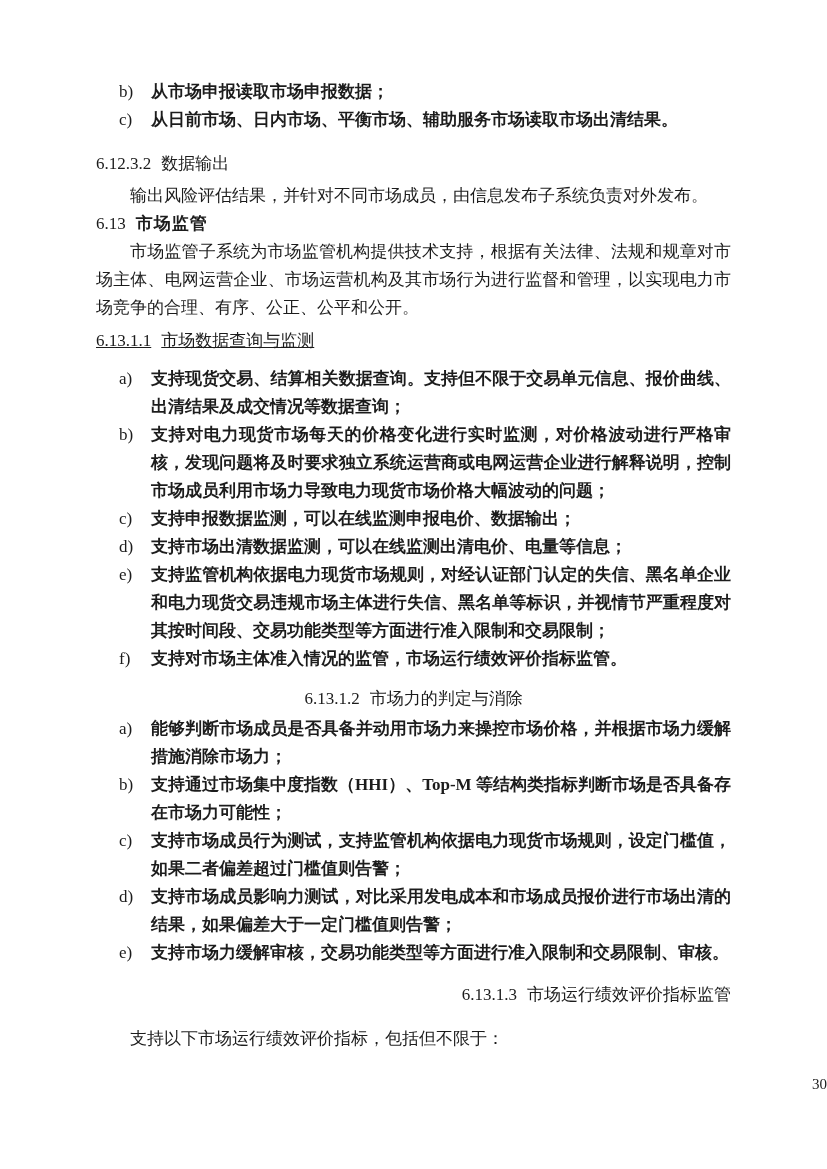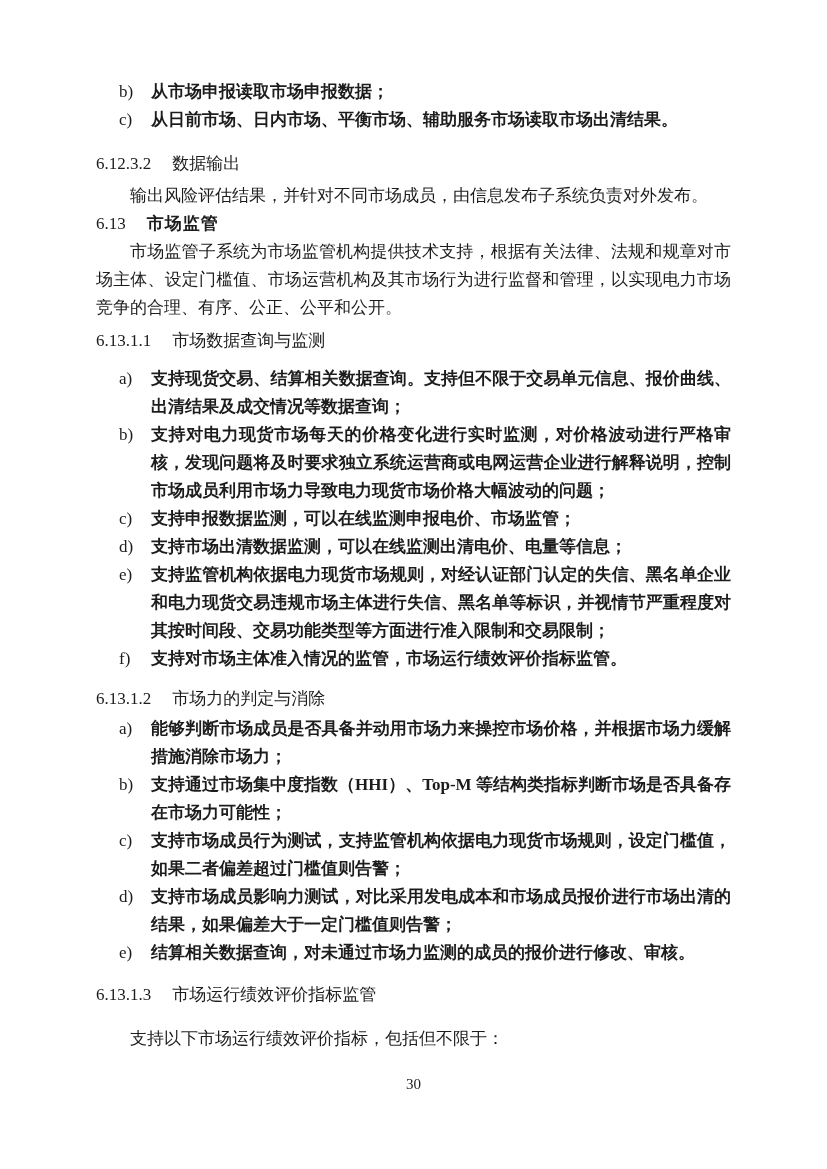--- a/index.html
+++ b/index.html
@@ -25,50 +25,50 @@
   }
   .list-item .li-text {
     flex: 1;
     text-align: justify;
     font-weight: bold;
   }
   .heading {
     line-height: 28px;
     white-space: nowrap;
   }
-  .heading .h-num { margin-right: 21px; }
+  .heading .h-num { margin-right: 10px; }
   .heading.bold-h .h-title {
     font-weight: bold;
     font-family: "Liberation Sans", "DejaVu Sans", sans-serif;
     letter-spacing: 1px;
     margin-top: 24px;
   }
   .para {
     text-align: justify;
     text-indent: 2em;
     margin: 0;
   }
   
   .h-6-12-3-2 { margin-top: 16px; }
   .p-output   { margin-top: 4px; }
   .h-6-13     { margin-top: 0px; }
   .p-6-13     { margin-top: 0px; }
   .h-6-13-1   { margin-top: 10px; }
-  .h-6-13-1-1 { margin-top: 5px; }
+  .h-6-13-1-1 { margin-top: 5px; text-decoration: underline; }
   .list-a     { margin-top: 10px; }
-  .h-6-13-1-2 { margin-top: 12px; }
+  .h-6-13-1-2 { margin-top: 12px; text-align: center; }
   .list-b     { margin-top: 2px; }
-  .h-6-13-1-3 { margin-top: 14px; }
+  .h-6-13-1-3 { margin-top: 14px; text-align: right; }
   .p-kpi      { margin-top: 16px; }
   .page-number {
     position: absolute;
     top: 1074px;
     left: 0;
     right: 0;
-    text-align: center;
+    text-align: right;
     font-size: 15px;
     line-height: 20px;
   }
 </style>
 </head>
 <body>
 
 <div class="page">
 
   <div class="list-item">
@@ -83,39 +83,39 @@
   <div class="heading h-6-12-3-2">
     <span class="h-num">6.12.3.2</span><span class="h-title">数据输出</span>
   </div>
 
   <p class="para p-output">输出风险评估结果，并针对不同市场成员，由信息发布子系统负责对外发布。</p>
 
   <div class="heading bold-h h-6-13">
     <span class="h-num">6.13</span><span class="h-title">市场监管</span>
   </div>
 
-  <p class="para p-6-13">市场监管子系统为市场监管机构提供技术支持，根据有关法律、法规和规章对市场主体、设定门槛值、市场运营机构及其市场行为进行监督和管理，以实现电力市场竞争的合理、有序、公正、公平和公开。</p>
+  <p class="para p-6-13">市场监管子系统为市场监管机构提供技术支持，根据有关法律、法规和规章对市场主体、电网运营企业、市场运营机构及其市场行为进行监督和管理，以实现电力市场竞争的合理、有序、公正、公平和公开。</p>
 
 
   <div class="heading h-6-13-1-1">
     <span class="h-num">6.13.1.1</span><span class="h-title">市场数据查询与监测</span>
   </div>
 
   <div class="list-a">
     <div class="list-item">
       <span class="marker">a)</span>
       <span class="li-text">支持现货交易、结算相关数据查询。支持但不限于交易单元信息、报价曲线、出清结果及成交情况等数据查询；</span>
     </div>
     <div class="list-item">
       <span class="marker">b)</span>
       <span class="li-text">支持对电力现货市场每天的价格变化进行实时监测，对价格波动进行严格审核，发现问题将及时要求独立系统运营商或电网运营企业进行解释说明，控制市场成员利用市场力导致电力现货市场价格大幅波动的问题；</span>
     </div>
     <div class="list-item">
       <span class="marker">c)</span>
-      <span class="li-text">支持申报数据监测，可以在线监测申报电价、市场监管；</span>
+      <span class="li-text">支持申报数据监测，可以在线监测申报电价、数据输出；</span>
     </div>
     <div class="list-item">
       <span class="marker">d)</span>
       <span class="li-text">支持市场出清数据监测，可以在线监测出清电价、电量等信息；</span>
     </div>
     <div class="list-item">
       <span class="marker">e)</span>
       <span class="li-text">支持监管机构依据电力现货市场规则，对经认证部门认定的失信、黑名单企业和电力现货交易违规市场主体进行失信、黑名单等标识，并视情节严重程度对其按时间段、交易功能类型等方面进行准入限制和交易限制；</span>
     </div>
     <div class="list-item">
@@ -140,21 +140,21 @@
     <div class="list-item">
       <span class="marker">c)</span>
       <span class="li-text">支持市场成员行为测试，支持监管机构依据电力现货市场规则，设定门槛值，如果二者偏差超过门槛值则告警；</span>
     </div>
     <div class="list-item">
       <span class="marker">d)</span>
       <span class="li-text">支持市场成员影响力测试，对比采用发电成本和市场成员报价进行市场出清的结果，如果偏差大于一定门槛值则告警；</span>
     </div>
     <div class="list-item">
       <span class="marker">e)</span>
-      <span class="li-text">结算相关数据查询，对未通过市场力监测的成员的报价进行修改、审核。</span>
+      <span class="li-text">支持市场力缓解审核，交易功能类型等方面进行准入限制和交易限制、审核。</span>
     </div>
   </div>
 
   <div class="heading h-6-13-1-3">
     <span class="h-num">6.13.1.3</span><span class="h-title">市场运行绩效评价指标监管</span>
   </div>
 
   <p class="para p-kpi">支持以下市场运行绩效评价指标，包括但不限于：</p>
 
   <div class="page-number">30</div>

